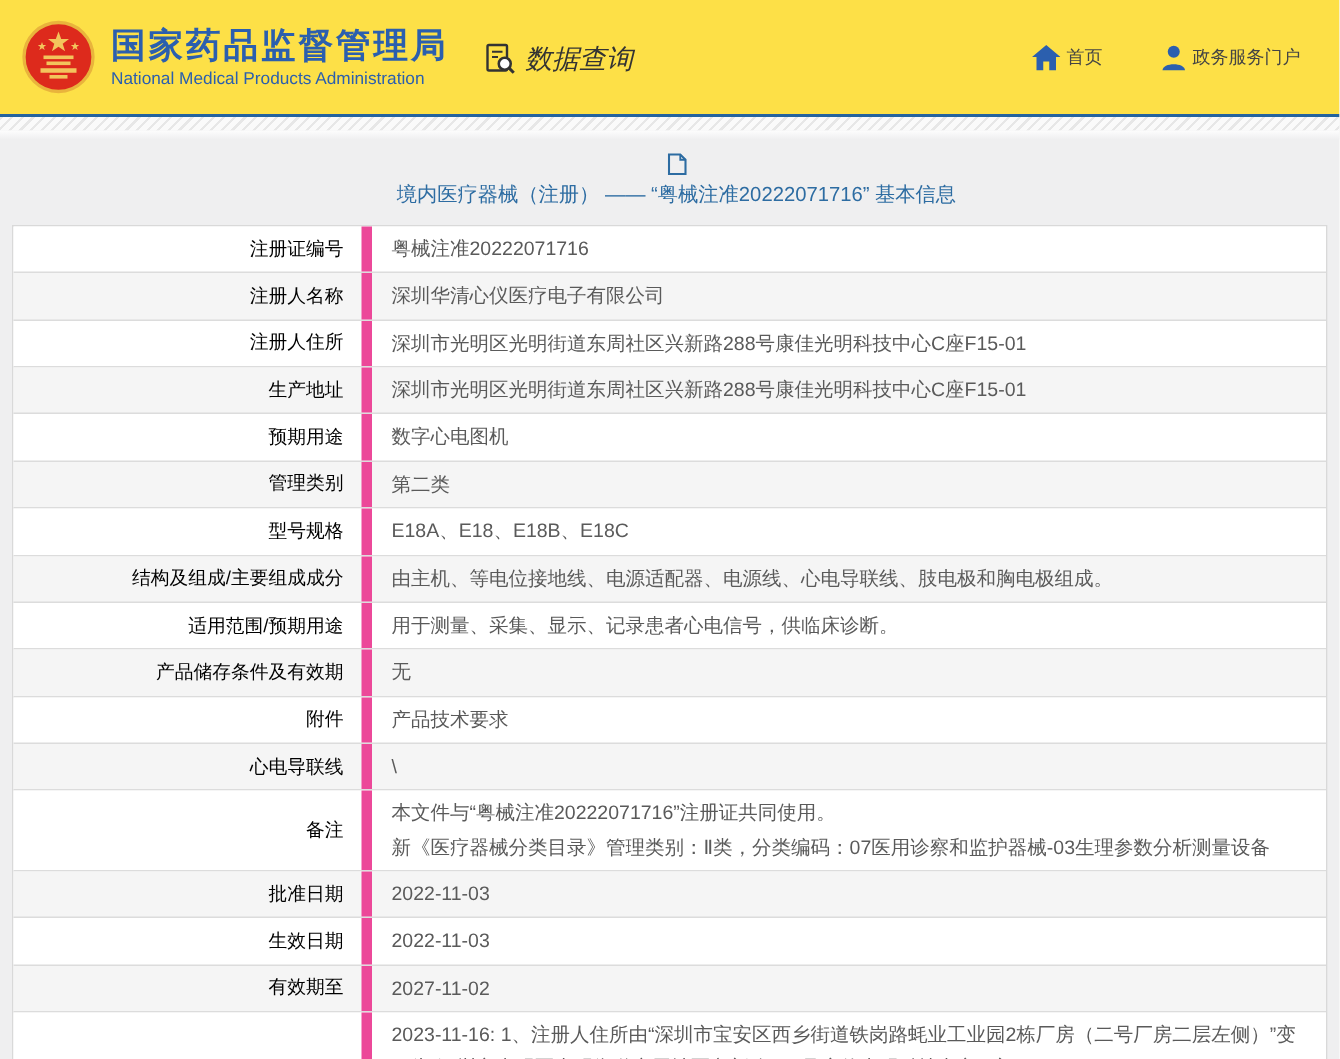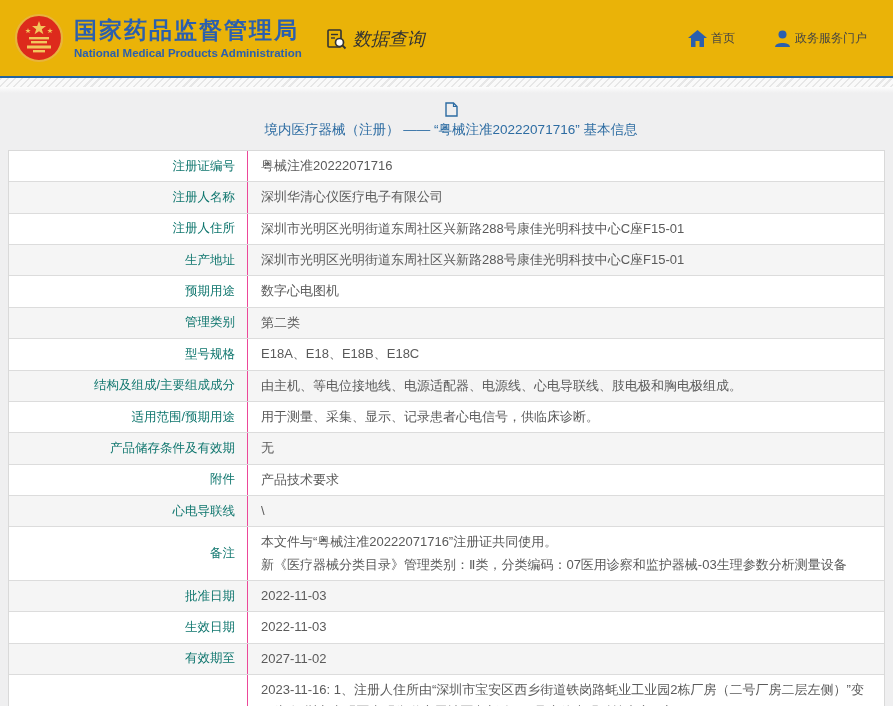--- a/index.html
+++ b/index.html
@@ -5,28 +5,28 @@
   * { margin:0; padding:0; box-sizing:border-box; }
   html,body { width:893px; height:706px; }
   body {
     font-family:"Liberation Sans","DejaVu Sans",sans-serif;
     background:#efeff0;
     overflow:hidden;
     color:#555;
   }
   
   .header {
-    height:76px; background:#eab308;
+    height:76px; background:#fde047;
     display:flex; align-items:center;
     position:relative;
   }
   .logo { margin-left:14px; display:flex; align-items:center; gap:10px; cursor:pointer; }
   .logo-text { display:flex; flex-direction:column; }
   .logo-cn { font-size:23px; font-weight:bold; color:#2b5fae; letter-spacing:2px; line-height:1.15; }
-  .logo-en { font-size:11.5px; color:#2b5fae; margin-top:3px;font-weight:bold; }
+  .logo-en { font-size:11.5px; color:#2b5fae; margin-top:3px; }
   .data-query {
     margin-left:22px; display:flex; align-items:center; gap:5px;
     font-size:18px; color:#333; cursor:pointer; margin-top:2px;font-style:italic;
   }
   .nav-right { margin-left:auto; margin-right:26px; display:flex; gap:38px; }
   .nav-item {
     display:flex; align-items:center; gap:4px;
     font-size:12px; color:#444; cursor:pointer; min-width:48px;
   }
   
@@ -46,24 +46,24 @@
   .info-table {
     margin:2px 8px 0 8px; width:877px;
     background:#fff;
     border:1px solid #d9d9d9;
   }
   .row { display:flex; border-bottom:1px solid #dcdcdc; min-height:26px; background:#fff; }
   .row:last-child { border-bottom:1px solid #d9d9d9; }
   .row:nth-child(even) { background:#f5f5f5; }
   .cell-label {
     width:239px; flex:0 0 239px;
-    border-right:1px solid #ec4899;
+    border-right:7px solid #ec4899;
     display:flex; align-items:center; justify-content:flex-end; gap:3px;
     text-align:right; padding:4px 12px 4px 6px;
-    color:#0f766e; font-size:12.5px;
+    color:#000000; font-size:12.5px;
   }
   .cell-value {
     flex:1;
     display:flex; flex-direction:column; justify-content:center;
     padding:4px 12px 4px 13px;
     color:#5a5a5a; font-size:13px; line-height:1.72;
     word-break:break-all;
   }
 </style>
 </head>

